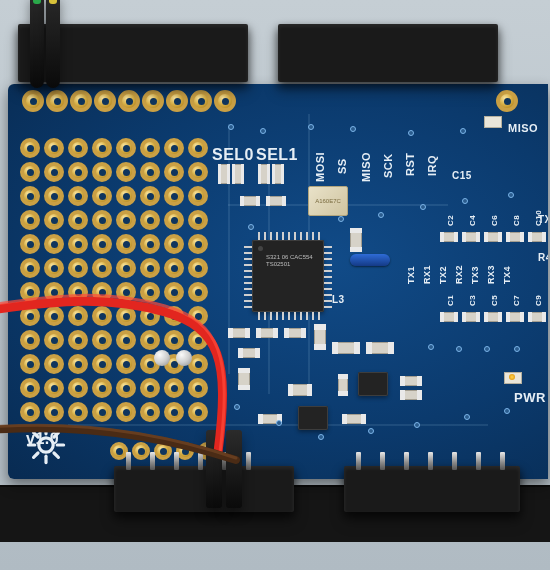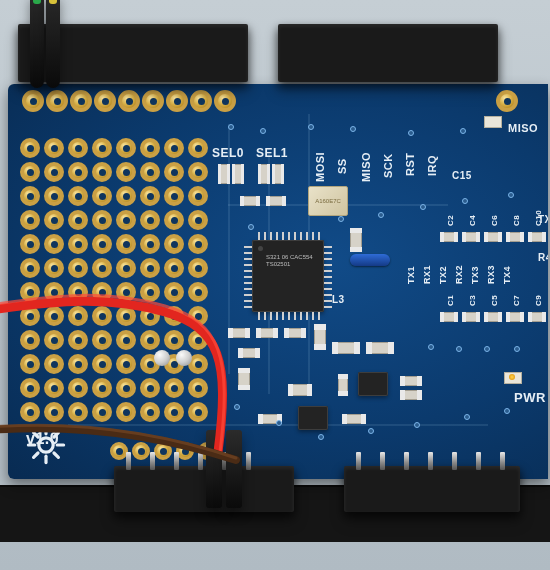--- a/index.html
+++ b/index.html
@@ -1,20 +1,20 @@
 <!DOCTYPE html>
 <html><head>
 <meta charset="utf-8">
 <style>
   html,body{margin:0;padding:0;width:550px;height:570px;overflow:hidden;font-family:Arial,Helvetica,sans-serif;background:#b8c2c9}
   .stage{position:relative;width:550px;height:570px;background:linear-gradient(180deg,#c5ced4 0%,#b0bbc3 100%)}
   .foam{position:absolute;left:0;top:485px;width:550px;height:55px;background:#151515;border-top:2px solid #0a0a0a}
   .pcb{position:absolute;left:8px;top:84px;width:540px;height:395px;background:#0a3a6b;background:radial-gradient(ellipse at 60% 45%,#114b88 0%,#0b3a6d 55%,#082b52 100%);border-radius:6px 0 0 6px;box-shadow:0 6px 14px rgba(0,0,0,.45);overflow:hidden}
   .trace{position:absolute;background:rgba(175,210,240,.12)}
-  .silk{position:absolute;color:#e6eef5;font-size:12px;font-weight:600;letter-spacing:.5px;white-space:nowrap}
+  .silk{position:absolute;color:#e6eef5;font-size:16px;font-weight:600;letter-spacing:.5px;white-space:nowrap}
   .silk.vert{transform:rotate(-90deg);transform-origin:left top}
   .pad,.via{position:absolute;border-radius:50%;box-sizing:border-box}
   .pad{width:22px;height:22px;background:radial-gradient(circle at 35% 30%,#fbe7a2 0%,#d9b24a 45%,#a67812 100%);border:4px solid #caa044}
   .pad .hole{position:absolute;left:50%;top:50%;width:7px;height:7px;margin:-3.5px 0 0 -3.5px;border-radius:50%;background:#0f355d}
   .via{width:6px;height:6px;background:#2a5c8e;border:1px solid #7bb4e8}
   .hdr{position:absolute;background:#1a1a1a;border-radius:2px;box-shadow:0 4px 8px rgba(0,0,0,.5),inset 0 2px 4px rgba(255,255,255,.08)}
   .pin{position:absolute;width:5px;background:linear-gradient(180deg,#e8e8e8,#888 60%,#555);border-radius:1px}
   .wire{position:absolute;border-radius:999px}
   .chip{position:absolute;background:#232323;border-radius:2px;box-shadow:inset 0 0 0 1px #3d3d3d,0 2px 4px rgba(0,0,0,.4)}
   .chip .mark{position:absolute;left:6px;top:6px;width:5px;height:5px;border-radius:50%;background:#444}

